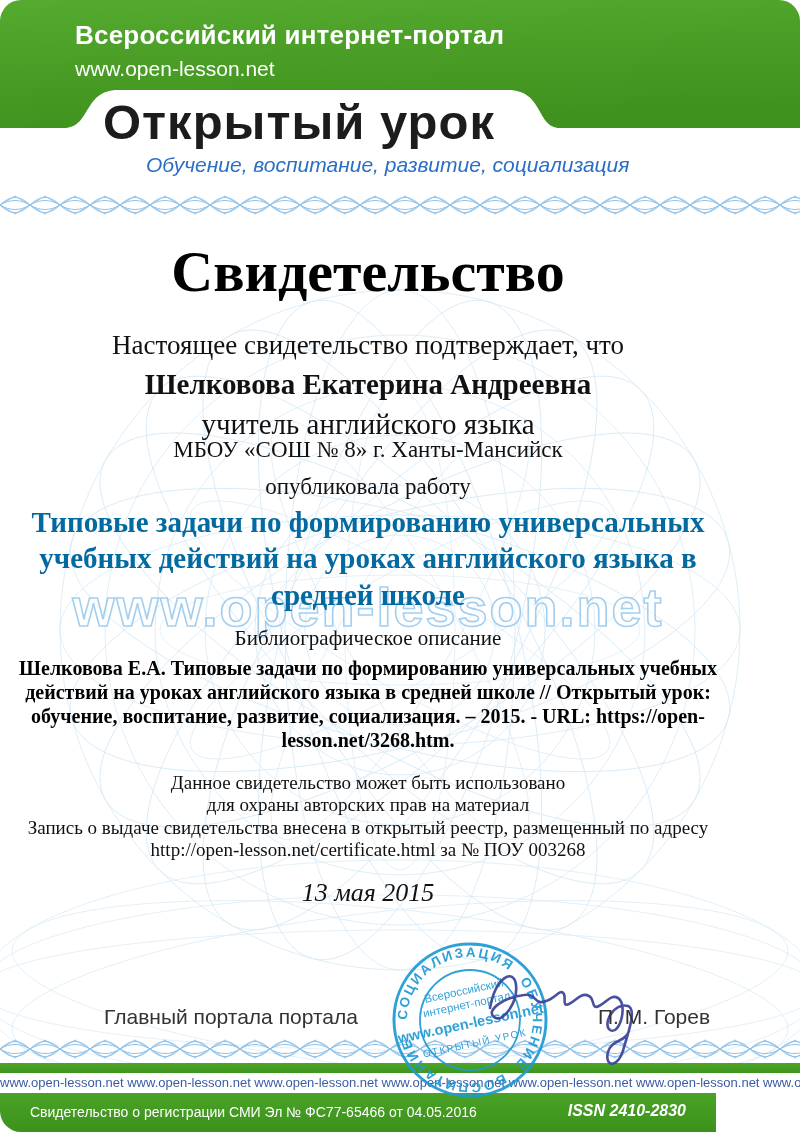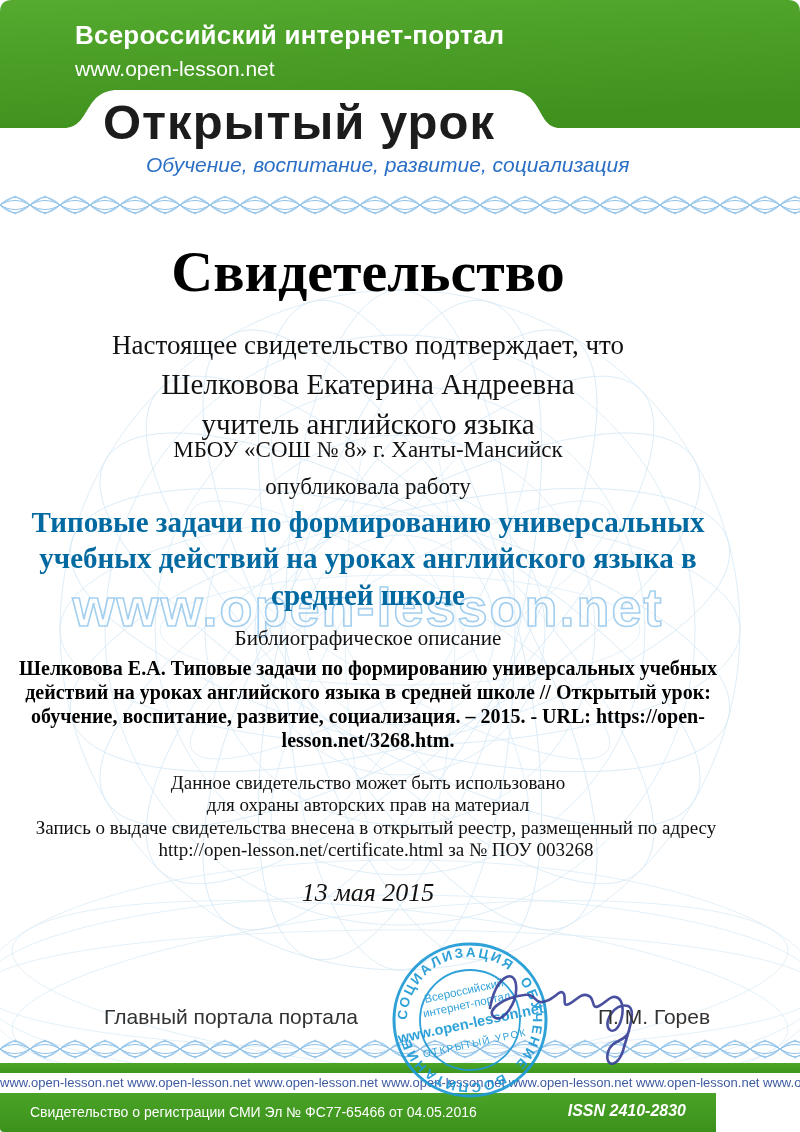--- a/index.html
+++ b/index.html
@@ -1,16 +1,16 @@
 <!DOCTYPE html>
 <html><head>
 <meta charset="utf-8">
 <style>
   html,body{margin:0;padding:0;background:#ffffff;}
-  .page{position:relative;width:800px;height:1132px;background:#fff;border-radius:4px;overflow:hidden;
+  .page{position:relative;width:800px;height:1132px;background:#fff;border-radius:21px;overflow:hidden;
         font-family:"Liberation Sans",sans-serif;}
   .serif{font-family:"Liberation Serif","DejaVu Serif",serif;}
   .abs{position:absolute;}
   .center{left:0;width:736px;text-align:center;}
   .preline{white-space:pre-line;}
 
   
   .bg-rosette{left:0;top:0;z-index:0;}
   .wave-strip{left:0;z-index:2;}
 
@@ -18,29 +18,29 @@
   .header-shape{left:0;top:0;z-index:1;}
   .header-texts{left:75px;top:20px;z-index:3;color:#fff;}
   .portal-line{font-size:26px;font-weight:bold;letter-spacing:.2px;}
   .site-line{font-size:21px;margin-top:6px;}
   .brand{left:103px;top:94px;z-index:3;font-size:49px;font-weight:bold;color:#1c1c1c;letter-spacing:1px;}
   .tagline{left:112px;top:153px;z-index:3;font-size:21px;font-style:italic;color:#2a6fc5;margin-left:34px;}
 
   
   .cert-title{top:238px;z-index:2;font-size:58px;font-weight:bold;color:#000;}
   .confirm{top:330px;z-index:2;font-size:27px;color:#111;}
-  .recipient{top:368px;z-index:2;font-size:29px;font-weight:normal;color:#111;}
+  .recipient{top:368px;z-index:2;font-size:29px;font-weight:bold;color:#111;}
   .position{top:408px;z-index:2;font-size:29px;color:#111;}
   .school{top:437px;z-index:2;font-size:23px;color:#111;}
   .action{top:474px;z-index:2;font-size:23px;color:#111;}
   .work-title{top:504px;z-index:2;font-size:29px;font-weight:bold;line-height:1.25;color:#0369a1;}
   .bib-label{top:626px;z-index:2;font-size:21px;color:#111;}
   .bibliography{top:656px;z-index:2;font-size:20px;font-weight:bold;line-height:1.2;color:#000;}
   .usage{top:772px;z-index:2;font-size:19px;line-height:1.18;color:#111;}
-  .registry{top:817px;z-index:2;font-size:19px;line-height:1.18;color:#111;margin-left:8px;}
+  .registry{top:817px;z-index:2;font-size:19px;line-height:1.18;color:#111;}
   .date{top:878px;z-index:2;font-size:26px;font-style:italic;color:#111;}
 
   .watermark{top:576px;z-index:1;font-size:54px;font-weight:bold;letter-spacing:2px;
              color:rgba(255,255,255,.45);-webkit-text-stroke:1.6px rgba(133,191,232,.75);}
 
   
   .editor-role{left:104px;top:1005px;z-index:3;font-size:21px;color:#333;}
   .editor-name{left:598px;top:1005px;z-index:7;font-size:21px;color:#333;}
   .stamp{left:385px;top:935px;z-index:5;opacity:.93;}
   .signature{left:472px;top:948px;z-index:6;}

